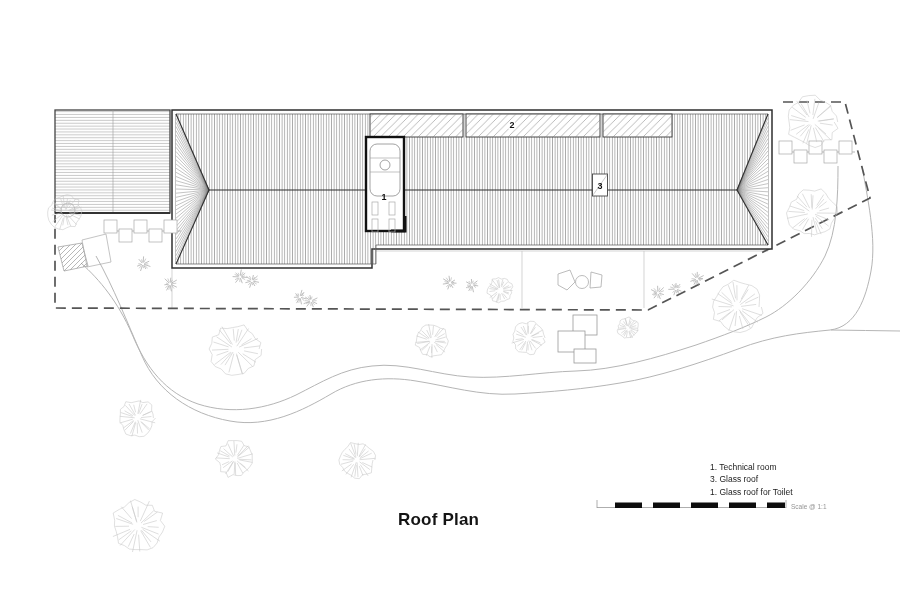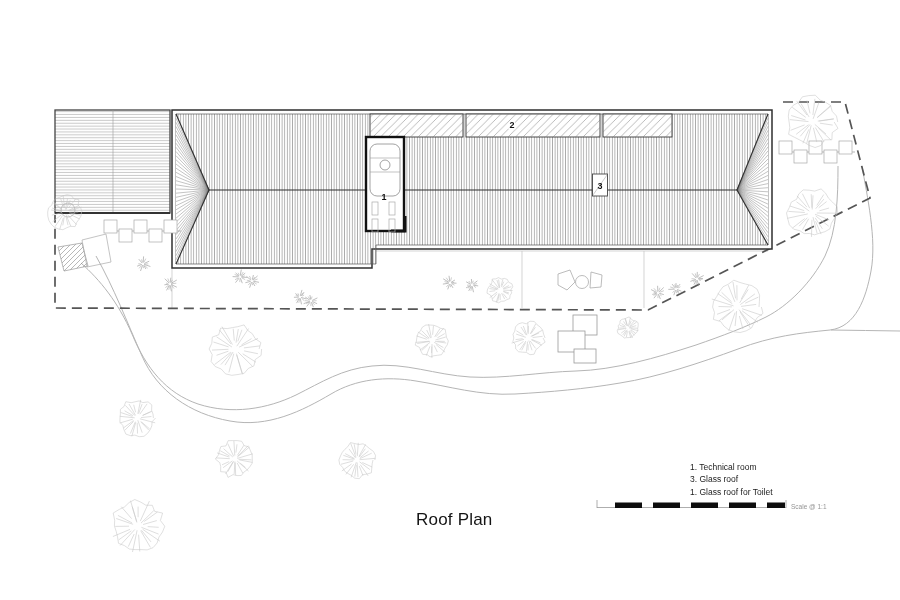--- a/index.html
+++ b/index.html
@@ -1,20 +1,20 @@
 <!DOCTYPE html>
 <html><head>
 <meta charset="utf-8">
 <style>
   html,body{margin:0;padding:0;background:#fff;}
   .canvas{position:relative;width:900px;height:600px;background:#ffffff;overflow:hidden;
           font-family:"Liberation Sans",sans-serif;}
   .canvas svg{position:absolute;left:0;top:0;}
-  .legend{position:absolute;left:690px;top:461px;font-size:8.5px;line-height:12.4px;color:#1c1c1c;}
-  .plan-title{position:absolute;left:416px;top:510px;font-size:17px;font-weight:400;color:#141414;letter-spacing:.2px;}
+  .legend{position:absolute;left:710px;top:461px;font-size:8.5px;line-height:12.4px;color:#1c1c1c;}
+  .plan-title{position:absolute;left:398px;top:510px;font-size:17px;font-weight:700;color:#141414;letter-spacing:.2px;}
   svg text{font-family:"Liberation Sans",sans-serif;}
 </style>
 </head>
 <body>
 
 <div class="canvas">
 
   <svg width="900" height="600" viewBox="0 0 900 600">
     <defs>
       <pattern id="vh" width="2.6" height="8" patternUnits="userSpaceOnUse">

